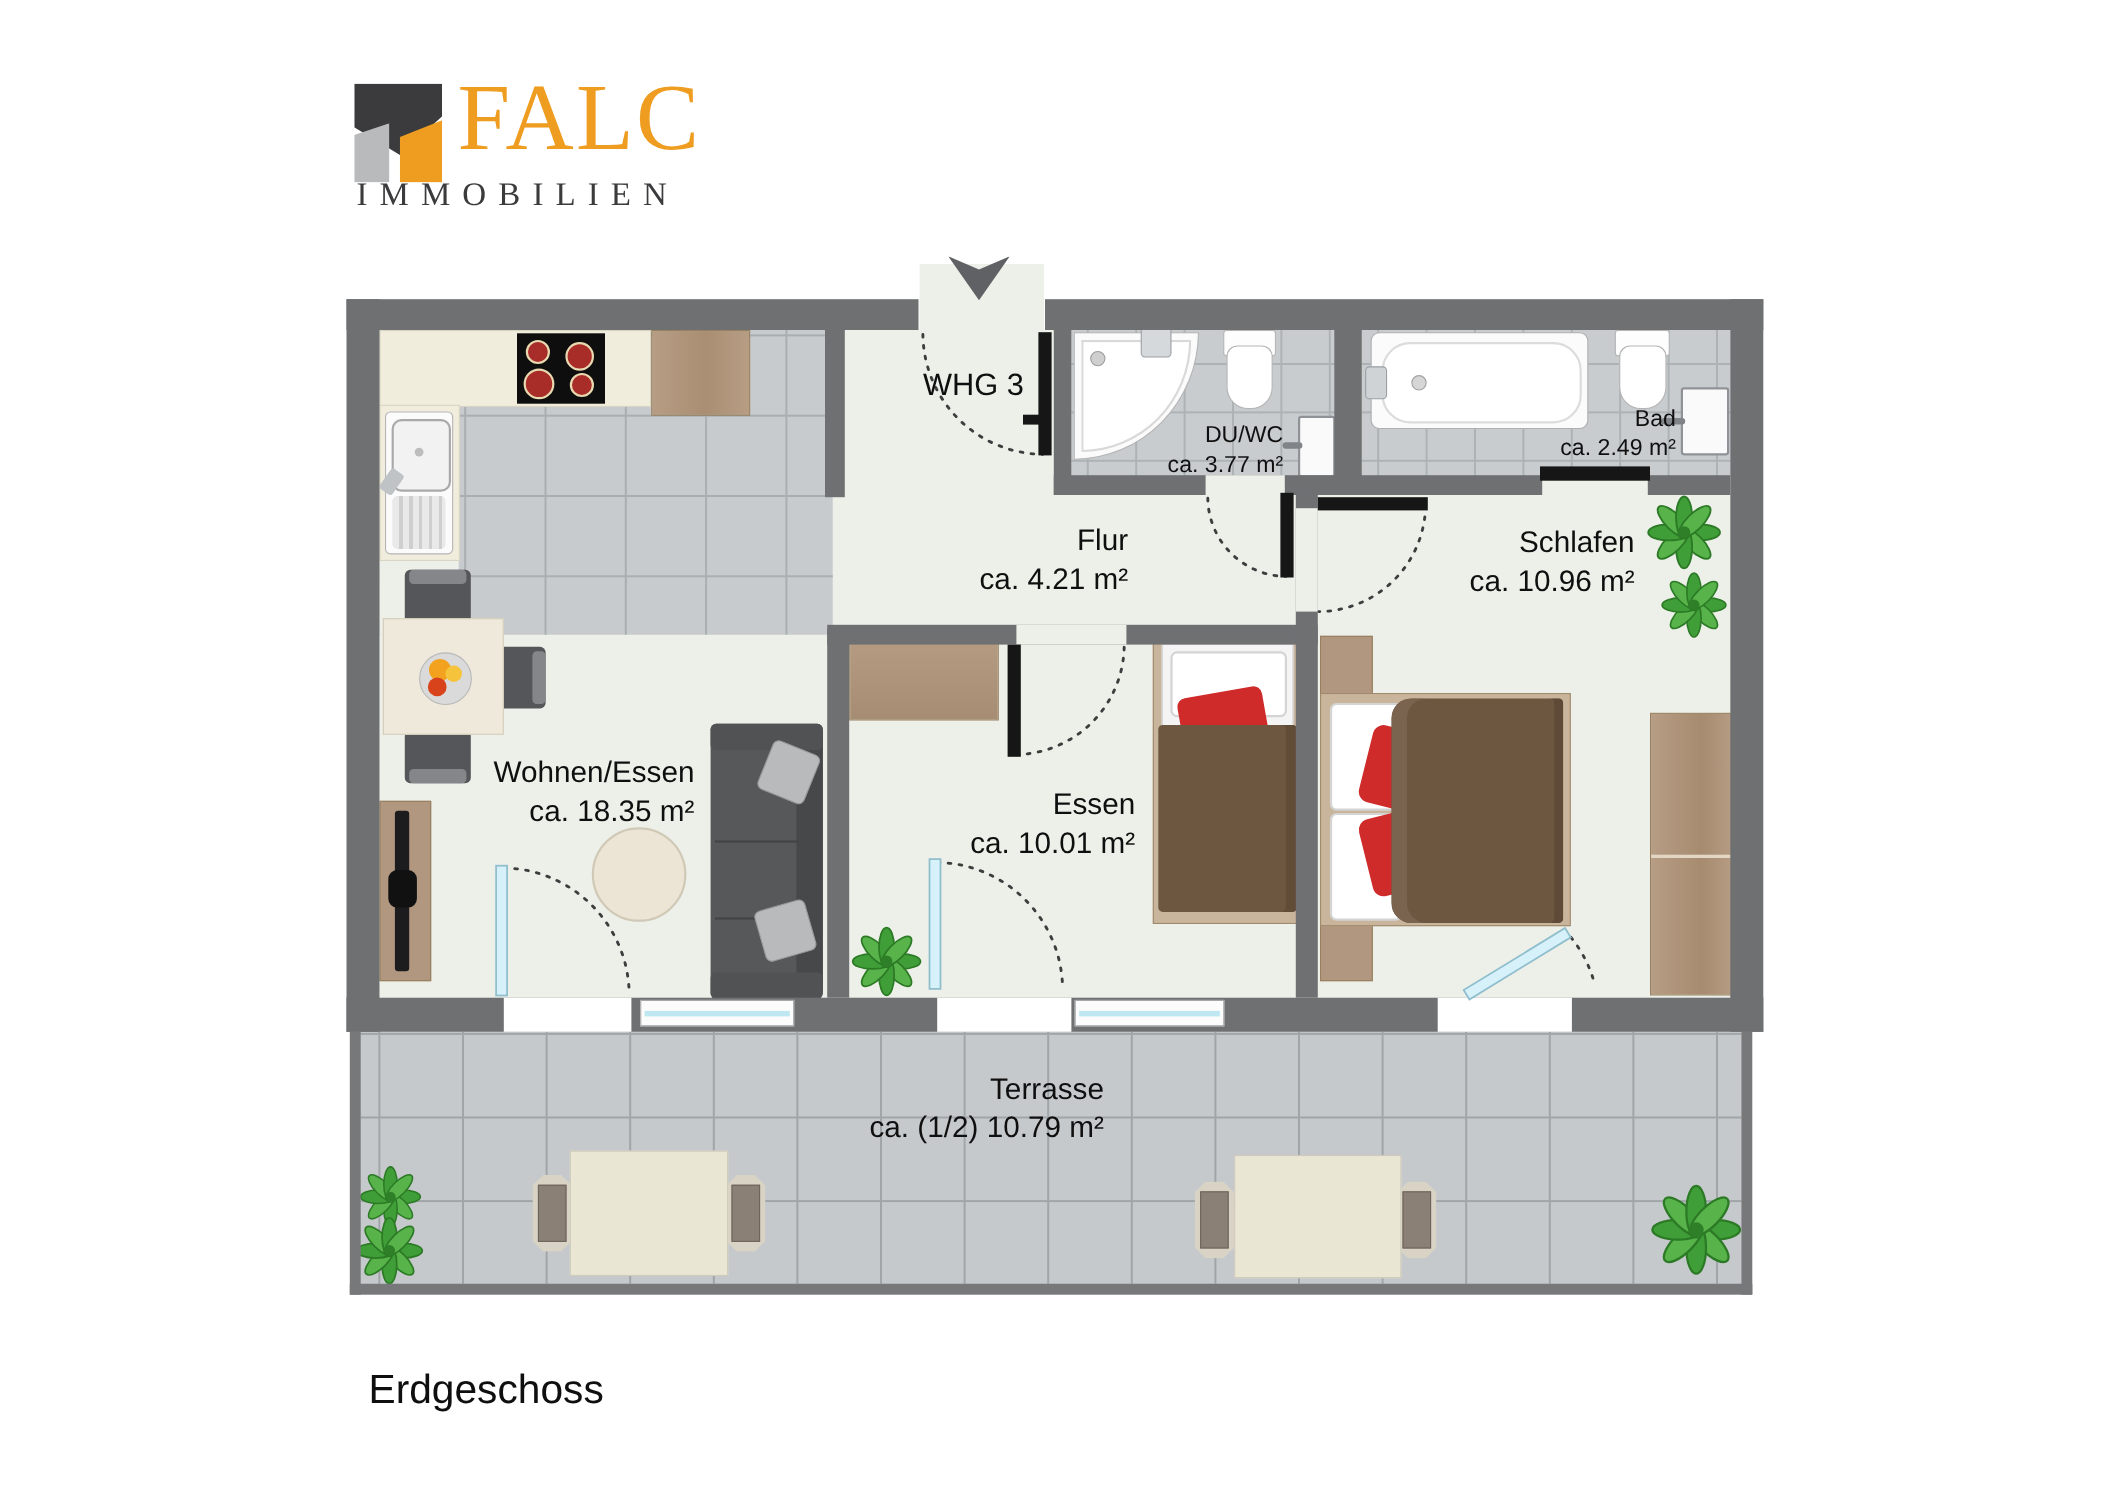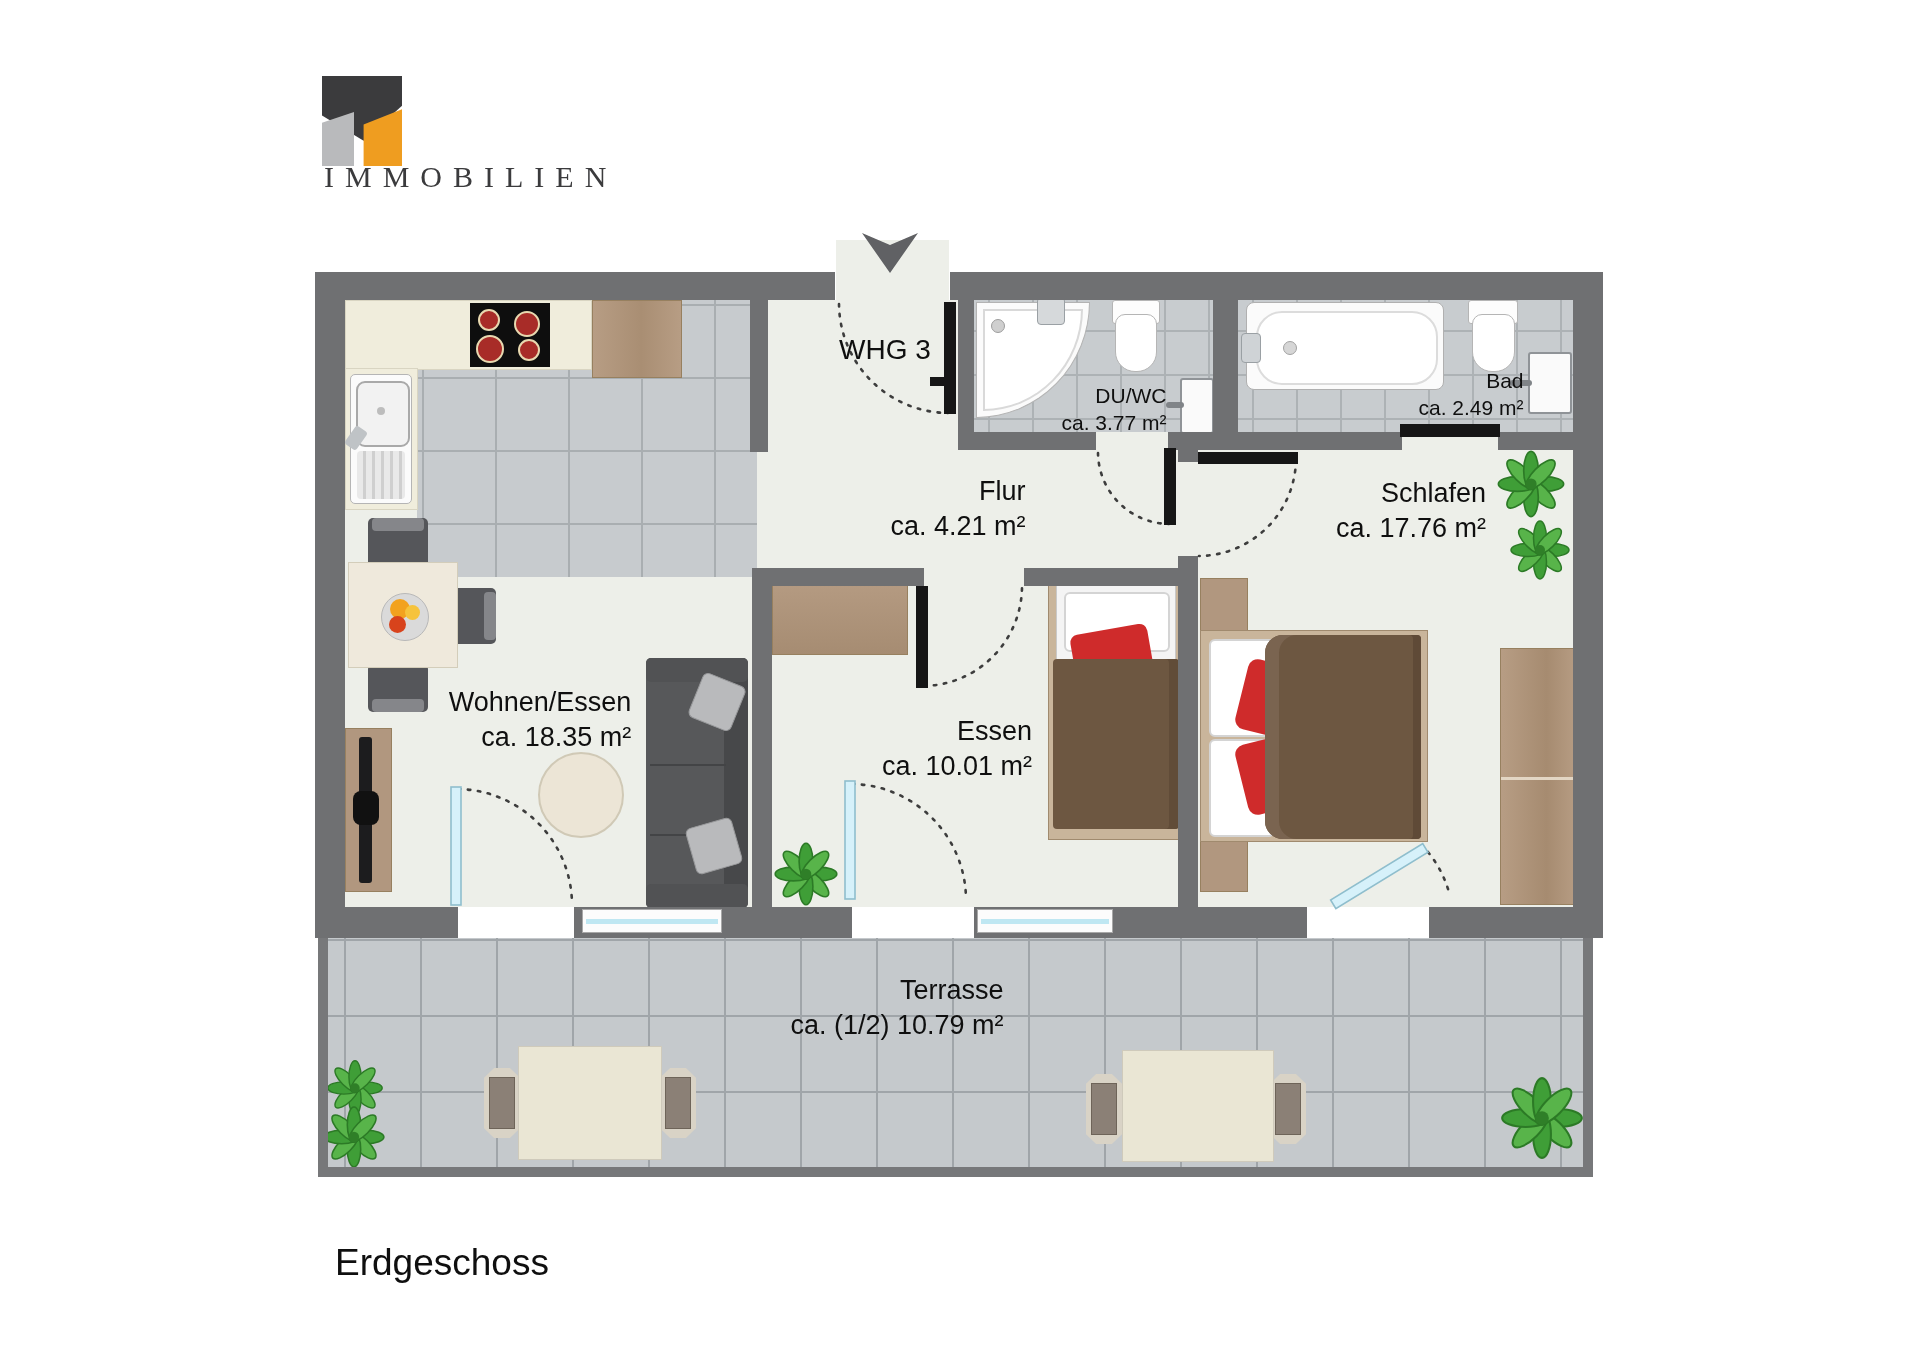--- a/index.html
+++ b/index.html
@@ -40,20 +40,21 @@
 </style>
 </head>
 <body>
 
 <div class="abs" style="left:322px;top:60px;width:360px;height:145px;">
   <div class="abs" style="left:0;top:16px;width:80px;height:90px;">
     <div class="abs" style="left:0;top:0;width:80px;height:90px;background:#3b3b3d;clip-path:polygon(0 0,100% 0,100% 33%,52% 72%,0 44%);"></div>
     <div class="abs" style="left:0;top:0;width:80px;height:90px;background:#b9babc;clip-path:polygon(0 52%,40% 40%,40% 100%,0 100%);"></div>
     <div class="abs" style="left:0;top:0;width:80px;height:90px;background:#ef9d20;clip-path:polygon(52% 54%,100% 37%,100% 100%,52% 100%);"></div>
   </div>
+  <div class="abs logo-serif" style="left:94px;top:-4px;font-size:86px;color:#ef9d20;letter-spacing:2px;">FALC</div>
   <div class="abs logo-serif" style="left:2px;top:100px;font-size:30px;color:#3b3b3d;letter-spacing:11px;">IMMOBILIEN</div>
 </div>
 
 <div class="abs" style="left:862px;top:233px;width:56px;height:40px;background:#606164;clip-path:polygon(0 0,50% 30%,100% 0,50% 100%);z-index:45;"></div>
 
 <div class="floor" style="left:836px;top:240px;width:113px;height:62px;"></div>
 <div class="floor" style="left:345px;top:300px;width:1228px;height:607px;"></div>
 
 <div class="tiles-k" style="left:345px;top:300px;width:412px;height:277px;"></div>
 <div class="floor" style="left:345px;top:506px;width:72px;height:71px;"></div>
@@ -286,21 +287,21 @@
 <div class="rlabel fs21" style="left:1114px;top:383px;">
   <span class="nm">DU/WC</span>
   <span class="ar">ca. 3.77 m²</span>
 </div>
 <div class="rlabel fs21" style="left:1471px;top:368px;">
   <span class="nm">Bad</span>
   <span class="ar">ca. 2.49 m²</span>
 </div>
 <div class="rlabel fs27" style="left:1411px;top:476px;">
   <span class="nm">Schlafen</span>
-  <span class="ar">ca. 17.76 m²</span>
+  <span class="ar">ca. 10.96 m²</span>
 </div>
 <div class="rlabel fs27" style="left:957px;top:714px;">
   <span class="nm">Essen</span>
   <span class="ar">ca. 10.01 m²</span>
 </div>
 <div class="rlabel fs27" style="left:540px;top:685px;">
   <span class="nm">Wohnen/Essen</span>
   <span class="ar">ca. 18.35 m²</span>
 </div>
 <div class="rlabel fs27" style="left:897px;top:973px;">

